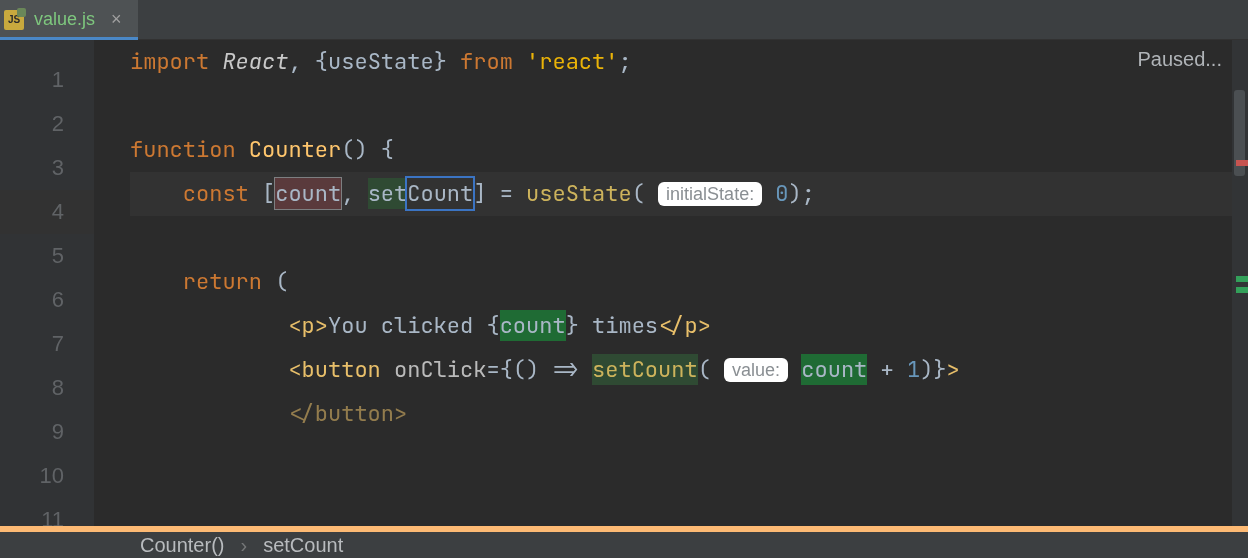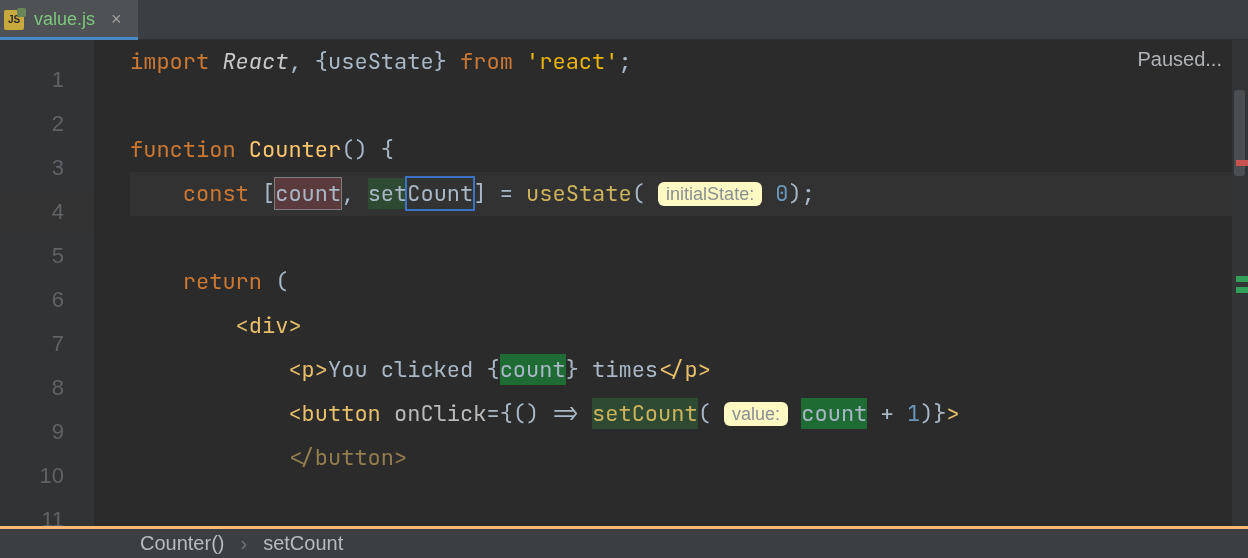--- a/index.html
+++ b/index.html
@@ -94,21 +94,21 @@
   .def { color: #ffc66d; }
   .str { color: #eab308; text-align: center; }
   .pun { color: #a9b7c6; }
   .ital{ font-style: italic; color:#c8c8c8;}
   .txt { color: #a9b7c6; }
   .num { color: #6897bb; }
   .tag { color: #e8bf6a; }
   .attr{ color: #bababa; }
   .fn  { color: #cdb35c; }
   .hint{
-    background:#fef9c3;
+    background:#ffffff;
     color:#8a8f93;
     font-size:18px;
     padding: 2px 8px;
     border-radius: 6px;
     vertical-align: 1px;
     font-family: sans-serif;
   }
   .hl-red{
     background:#5a3a3c;
     outline:1px solid #7d7f81;
@@ -155,21 +155,21 @@
     left:0;right:0;bottom:0;
     height:32px;
     background:#3c3f41;
     display:flex;
     align-items:center;
     padding-left:140px;
     color:#b8bbbe;
     font-family:sans-serif;
     font-size:20px;
     gap:16px;
-    border-top:3px solid #fdba74;
+    border-top:6px solid #fdba74;
   }
   .breadcrumb .sep{color:#767879}
 </style>
 </head>
 <body>
 
 <div class="tabbar">
   <div class="tab active">
     <span class="js-icon">JS</span>
     <span class="tab-name">value.js</span>
@@ -195,21 +195,20 @@
 
   <div class="code">
     <div class="paused">Paused...</div>
 
     <div class="row"><span class="kw">import </span><span class="ital">React</span><span class="pun">, {</span><span class="txt">useState</span><span class="pun">} </span><span class="kw">from </span><span class="str">'react'</span><span class="pun">;</span></div>
     <div class="row"></div>
     <div class="row"><span class="kw">function </span><span class="def">Counter</span><span class="pun">() {</span></div>
     <div class="row hl">    <span class="kw">const </span><span class="pun">[</span><span class="txt hl-red">count</span><span class="pun">, </span><span class="txt hl-dgreen">set</span><span class="txt hl-blue">Count</span><span class="pun">] = </span><span class="fn">useState</span><span class="pun">(</span> <span class="hint">initialState:</span><span> </span><span class="num">0</span><span class="pun">);</span></div>
     <div class="row"></div>
     <div class="row">    <span class="kw">return </span><span class="pun">(</span></div>
-    <div class="row">        <span class="tag">&lt;</span><span class="tag">div</span><span class="tag">&gt;</span></div>
     <div class="row">            <span class="tag">&lt;</span><span class="tag">p</span><span class="tag">&gt;</span><span class="txt">You clicked {</span><span class="txt hl-green">count</span><span class="txt">} times</span><span class="tag">&lt;/</span><span class="tag">p</span><span class="tag">&gt;</span></div>
     <div class="row">            <span class="tag">&lt;</span><span class="tag">button </span><span class="attr">onClick</span><span class="pun">=</span><span class="pun">{() =&gt; </span><span class="fn hl-dgreen">setCount</span><span class="pun">(</span> <span class="hint">value:</span><span> </span><span class="txt hl-green">count</span><span class="pun"> + </span><span class="num">1</span><span class="pun">)}</span><span class="tag">&gt;</span></div>
     <div class="row" style="opacity:.55">            <span class="tag">&lt;/</span><span class="tag">button</span><span class="tag">&gt;</span></div>
   </div>
 </div>
 
 <div class="scrollbar">
   <div class="thumb"></div>
 </div>
 <div class="error-stripe">

